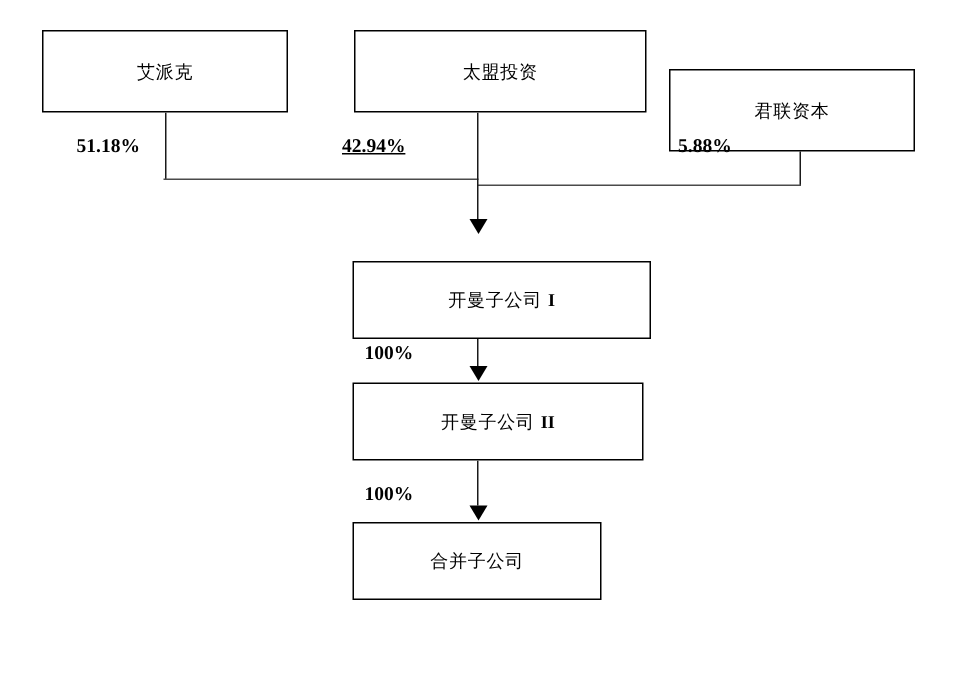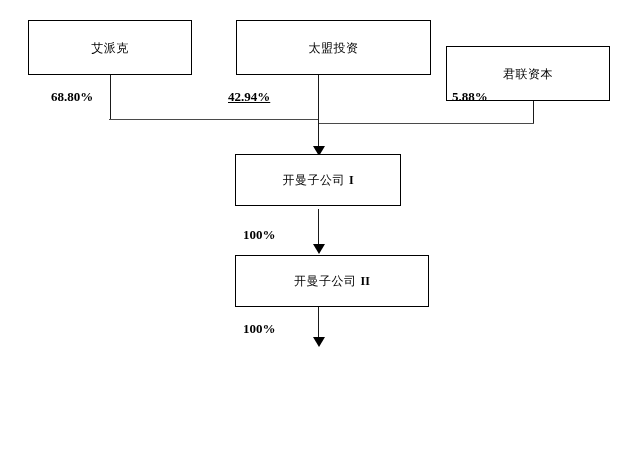--- a/index.html
+++ b/index.html
@@ -91,50 +91,53 @@
   </div>
 
   <div class="node" style="left:236px; top:20px; width:195px; height:55px;">
     <span class="node-label">太盟投资</span>
   </div>
 
   <div class="node" style="left:446px; top:20px; width:164px; height:55px;margin-top:26px;">
     <span class="node-label">君联资本</span>
   </div>
 
-  <div class="edge-label" style="left:51px; top:89px;">68.80%</div>
+  <div class="edge-label" style="left:51px; top:89px;">51.18%</div>
 
   <div class="edge-label" style="left:228px; top:89px;text-decoration:underline;">42.94%</div>
 
   <div class="edge-label" style="left:452px; top:89px;">5.88%</div>
 
   <div class="vline-thin" style="left:110px; top:75px; height:45px;"></div>
 
   <div class="vline-thin" style="left:533px; top:75px; height:49px;"></div>
 
   <div class="hline" style="left:109px; top:119px; width:210px;"></div>
   <div class="hline" style="left:318px; top:123px; width:216px;"></div>
 
   <div class="vline" style="left:318px; top:75px; height:72px;"></div>
   <div class="arrowhead" style="left:313px; top:146px;"></div>
 
-  <div class="node" style="left:235px; top:154px; width:166px; height:52px;">
+  <div class="node" style="left:235px; top:174px; width:199px; height:52px;">
     <span class="node-label">
       <span>开曼子公司</span><span class="roman">I</span>
     </span>
   </div>
 
   <div class="vline" style="left:318px; top:209px; height:37px;"></div>
   <div class="arrowhead" style="left:313px; top:244px;"></div>
   <div class="edge-label plain" style="left:243px; top:227px;">100%</div>
 
   <div class="node" style="left:235px; top:255px; width:194px; height:52px;">
     <span class="node-label">
       <span>开曼子公司</span><span class="roman">II</span>
     </span>
   </div>
 
   <div class="vline" style="left:318px; top:307px; height:30px;"></div>
   <div class="arrowhead" style="left:313px; top:337px;"></div>
   <div class="edge-label plain" style="left:243px; top:321px;">100%</div>
 
+  <div class="node" style="left:235px; top:348px; width:166px; height:52px;">
+    <span class="node-label">合并子公司</span>
+  </div>
 
 </div>
 
 </body></html>

